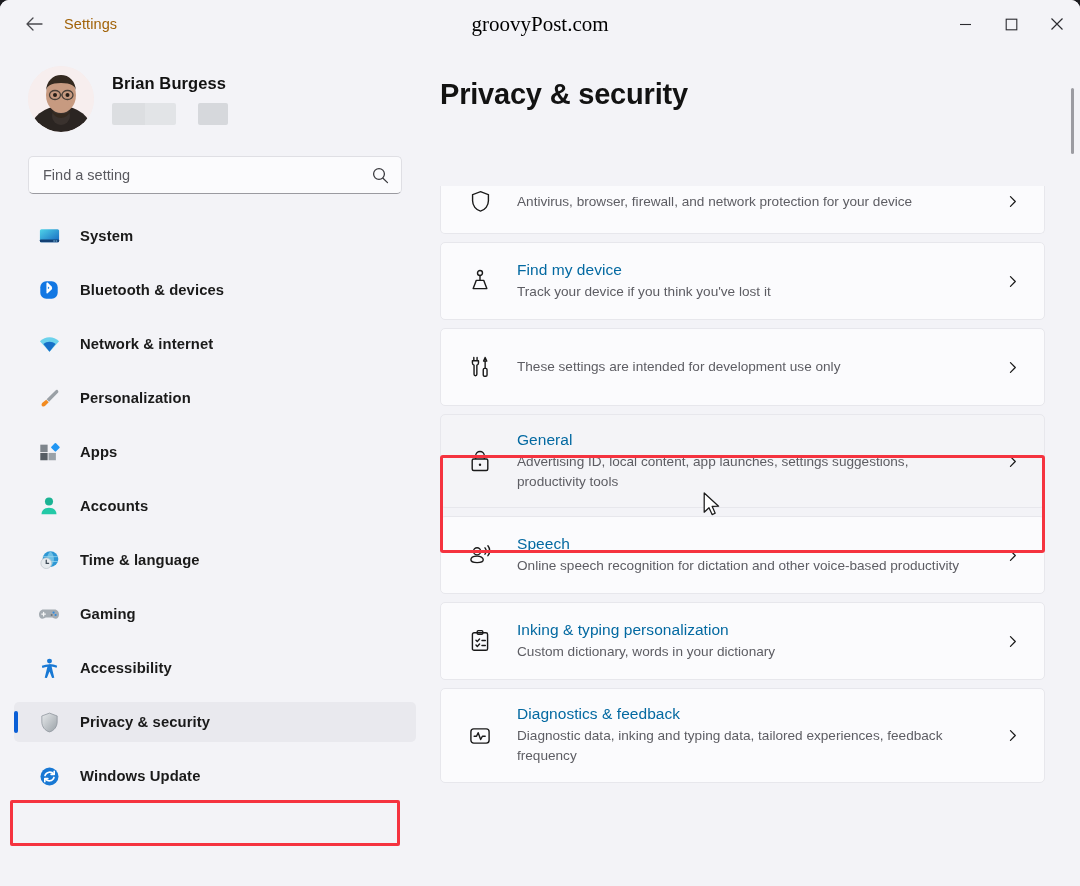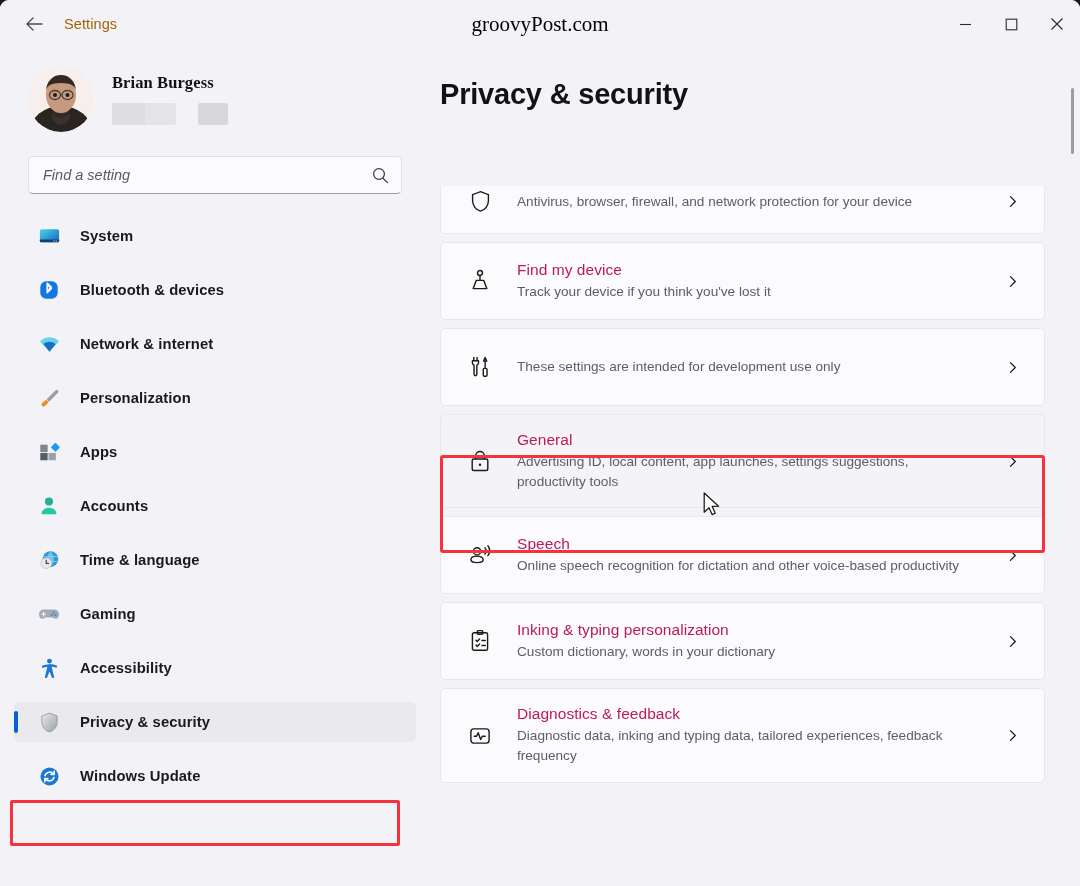--- a/index.html
+++ b/index.html
@@ -51,21 +51,21 @@
   
   #body { flex: 1; display: flex; min-height: 0; position: relative; }
 
   
   #sidebar {
     width: 430px; flex: 0 0 430px;
     background: #f3f3f7;
     display: flex; flex-direction: column;
     padding: 0;
   }
-  .profile { display: flex; align-items: center; padding: 18px 0 14px 28px; font-family: Liberation Serif, serif; }
+  .profile { display: flex; align-items: center; padding: 18px 0 14px 28px; }
   .avatar {
     width: 66px; height: 66px; border-radius: 50%;
     overflow: hidden; flex: 0 0 66px;
     background: #f6ecec;
     position: relative;
   }
   .pinfo { margin-left: 18px; }
   .pname { font-size: 16.5px; font-weight: bold; color: #121212; letter-spacing: .1px; }
   .redact-row { display: flex; gap: 22px; margin-top: 10px; }
   .redact { height: 22px; border-radius: 2px; background: #dcdee2; }
@@ -77,21 +77,21 @@
     height: 38px; background: #fbfbfd;
     border: 1px solid #dfdfe4;
     border-bottom: 1.6px solid #9a9aa0;
     border-radius: 5px;
     display: flex; align-items: center;
     padding: 0 12px 0 14px;
   }
   .searchbox input {
     flex: 1; border: none; outline: none; background: transparent;
     font-family: "Liberation Sans", sans-serif;
-    font-size: 14.5px; color: #1a1a1a; font-style: italic;
+    font-size: 14.5px; color: #1a1a1a;
   }
   .searchbox input::placeholder { color: #5a5a60; }
 
   .navlist { margin-top: 22px; padding: 0 14px; flex: 1; }
   .navitem {
     height: 40px; margin-bottom: 14px;
     display: flex; align-items: center;
     border-radius: 5px; cursor: pointer;
     padding-left: 14px; position: relative; font-weight: bold;
   }
@@ -143,21 +143,21 @@
     overflow: hidden; padding-top: 0;
     border-top: none; border-radius: 0 0 5px 5px;
   }
   .card.highlighted { background: #f4f4f7; }
   .cardicon {
     width: 34px; flex: 0 0 34px;
     display: flex; align-items: center; justify-content: center;
     color: #1a1a1a; margin-right: 20px;
   }
   .cardtext { flex: 1; min-width: 0; }
-  .cardtitle { font-size: 15.5px; color: #be185d; margin-bottom: 3px; letter-spacing: .05px; }
+  .cardtitle { font-size: 15.5px; color: #0369a1; margin-bottom: 3px; letter-spacing: .05px; }
   .carddesc { font-size: 13.6px; color: #5d5d63; line-height: 1.45; max-width: 455px; }
   .chev { width: 28px; flex: 0 0 28px; display: flex; align-items: center; justify-content: center; }
   .section-head {
     font-size: 15.5px; font-weight: bold; color: #121212;
     margin: 24px 0 10px 0;
   }
 
   
   #general-highlight {
     position: absolute; left: 440px; top: 455px;

